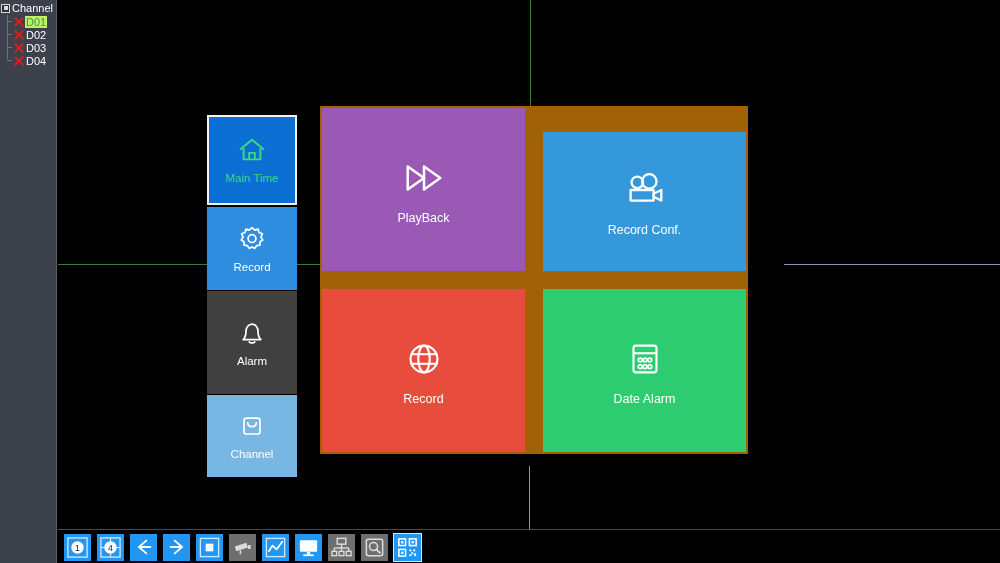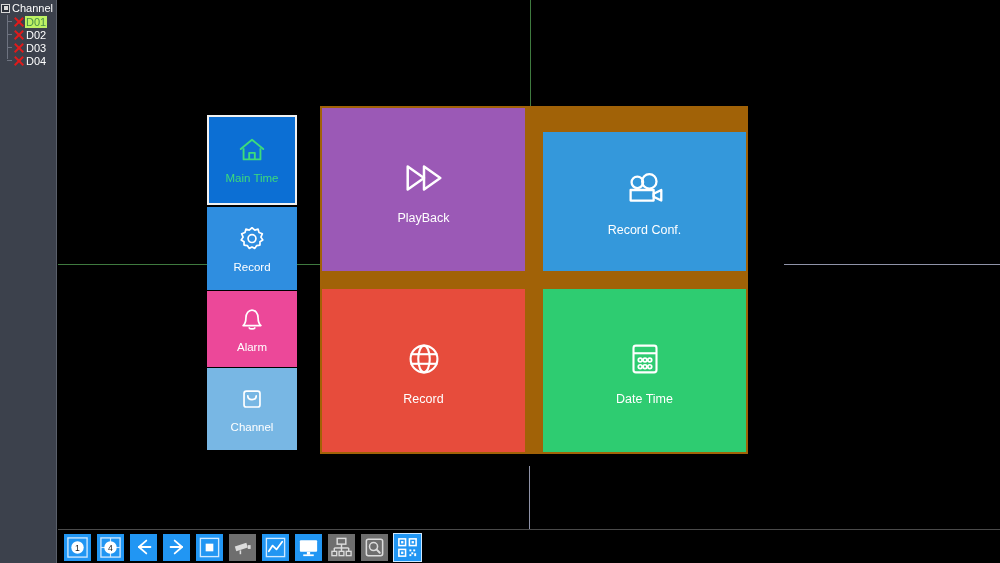--- a/index.html
+++ b/index.html
@@ -178,21 +178,21 @@
     white-space: nowrap;
   }
   #btn-main-menu {
     background: #0c6fd4;
     border: 2px solid #f2f2f2;
     height: 90px;
     margin-bottom: 2px;
   }
   #btn-main-menu .sb-label { color: #3ddb7b; }
   #btn-system   { background: #2f8ee0; height: 83px; }
-  #btn-alarm    { background: #ec4899; height: 76px; }
+  #btn-alarm    { background: #404040; height: 103px; }
   #btn-advanced { background: #78b7e4; height: 82px; }
 
   
   #tile-grid {
     position: absolute;
     left: 320px; top: 106px;
     width: 428px;
     height: 348px;
     background: #a16207;
     display: grid;
@@ -365,21 +365,21 @@
       <svg class="t-icon" viewBox="0 0 48 48">
         <rect x="12" y="10" width="24" height="28" rx="2.5" fill="none" stroke="#ffffff" stroke-width="2.2"></rect>
         <line x1="12" y1="18" x2="36" y2="18" stroke="#ffffff" stroke-width="2.2"></line>
         <circle cx="19" cy="25" r="2" fill="none" stroke="#ffffff" stroke-width="1.8"></circle>
         <circle cx="24" cy="25" r="2" fill="none" stroke="#ffffff" stroke-width="1.8"></circle>
         <circle cx="29" cy="25" r="2" fill="none" stroke="#ffffff" stroke-width="1.8"></circle>
         <circle cx="19" cy="32" r="2" fill="none" stroke="#ffffff" stroke-width="1.8"></circle>
         <circle cx="24" cy="32" r="2" fill="none" stroke="#ffffff" stroke-width="1.8"></circle>
         <circle cx="29" cy="32" r="2" fill="none" stroke="#ffffff" stroke-width="1.8"></circle>
       </svg>
-      <span class="t-label">Date Time</span>
+      <span class="t-label">Date Alarm</span>
     </div>
 
   </div>
 
   <div id="toolbar-sep"></div>
   <div id="toolbar">
 
     <div class="tb-btn active">
       <svg width="23" height="23" viewBox="0 0 24 24">
         <rect x="2" y="2" width="20" height="20" fill="none" stroke="#cfe8ff" stroke-width="1.4"></rect>

